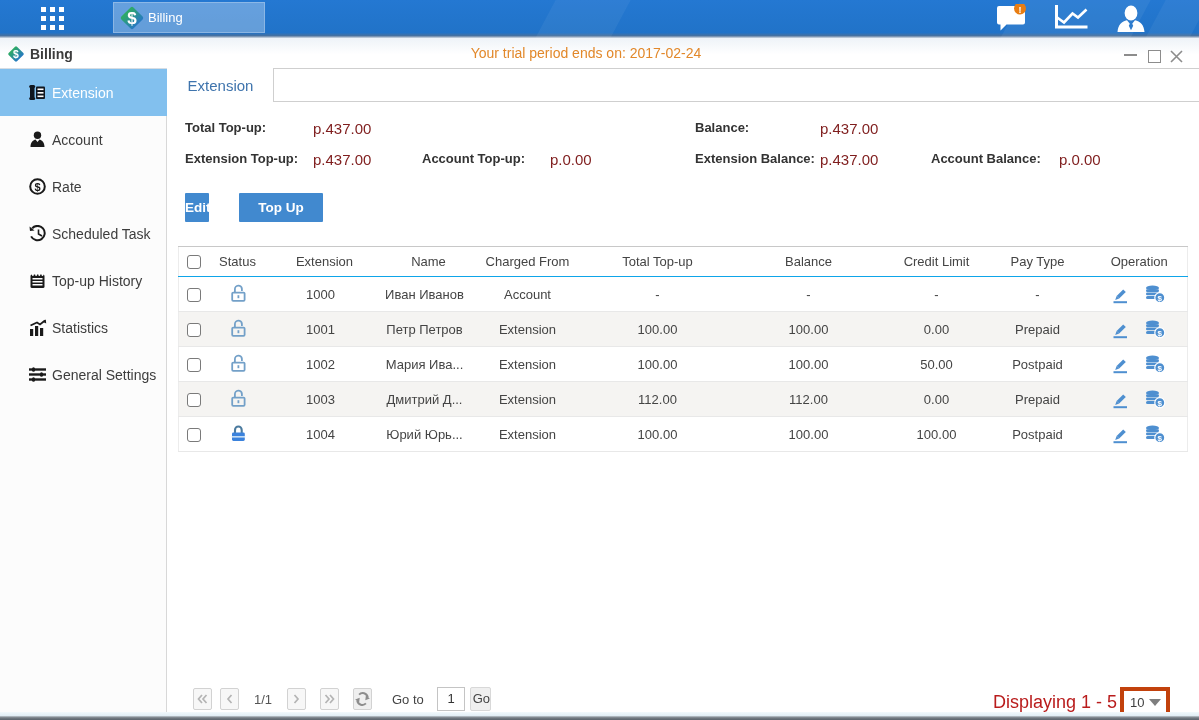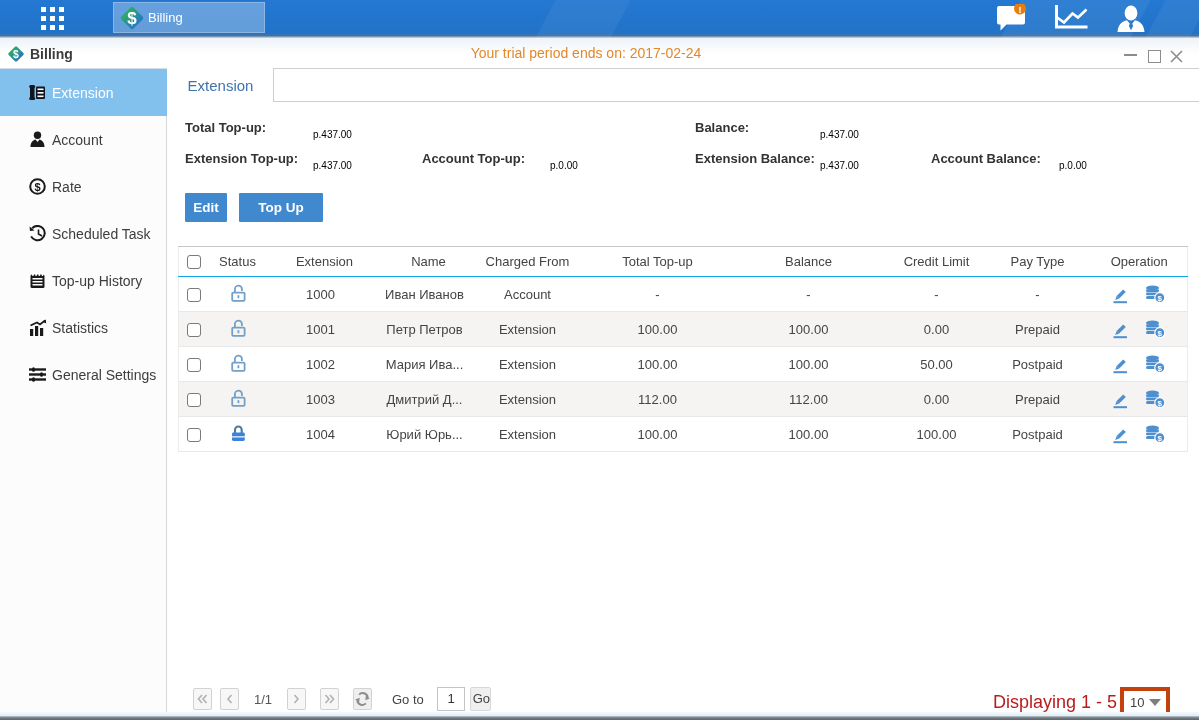--- a/index.html
+++ b/index.html
@@ -38,21 +38,21 @@
 
 
 #tabline { left:167px; top:68px; width:1032px; height:1px; background:#cfcfcf; }
 #tab { left:167px; top:68px; width:107px; height:34px; background:#fff;
   border-right:1px solid #cfcfcf; }
 #tab span { position:absolute; left:0; width:107px; text-align:center; top:9px;
   font-size:15px; color:#3f74ad; }
 #tabbot { left:274px; top:101px; width:925px; height:1px; background:#cfcfcf; }
 
 .lbl { font-size:13px; font-weight:bold; color:#333; }
-.val { font-size:10px; color:#000000;margin-top:9px; }
+.val { font-size:15px; color:#7f1d1d; }
 
 .btn { position:absolute; height:29px; background:#4189cf; color:#fff; font-size:13.5px;
   font-weight:bold; border-radius:1px; text-align:center; line-height:29px; }
 
 
 #tbl { left:178px; top:246px; width:1009px; }
 table { border-collapse:collapse; table-layout:fixed; width:1009px; }
 td,th { font-size:13px; color:#444; font-weight:normal; text-align:center; overflow:hidden; white-space:nowrap; }
 thead tr { height:30px; border-top:1px solid #c8c8c8; border-bottom:1px solid #0ea5e9; }
 tbody tr { height:35px; border-bottom:1px solid #e8e8e8; }
@@ -246,21 +246,21 @@
 
 <div class="abs lbl" style="left:185px;top:151px">Extension Top-up:</div>
 <div class="abs val" style="left:313px;top:151px">p.437.00</div>
 <div class="abs lbl" style="left:422px;top:151px">Account Top-up:</div>
 <div class="abs val" style="left:550px;top:151px">p.0.00</div>
 <div class="abs lbl" style="left:695px;top:151px">Extension Balance:</div>
 <div class="abs val" style="left:820px;top:151px">p.437.00</div>
 <div class="abs lbl" style="left:931px;top:151px">Account Balance:</div>
 <div class="abs val" style="left:1059px;top:151px">p.0.00</div>
 
-<div class="btn" style="left:185px;top:193px;width:42px">Edit</div>
+<div class="btn" style="left:185px;top:193px;width:24px">Edit</div>
 <div class="btn" style="left:239px;top:193px;width:84px">Top Up</div>
 
 <div class="abs" id="tbl">
 <table>
 <colgroup>
   <col style="width:30px">
         <col style="width:58px">
         <col style="width:116px">
         <col style="width:92px">
   <col style="width:106px">

